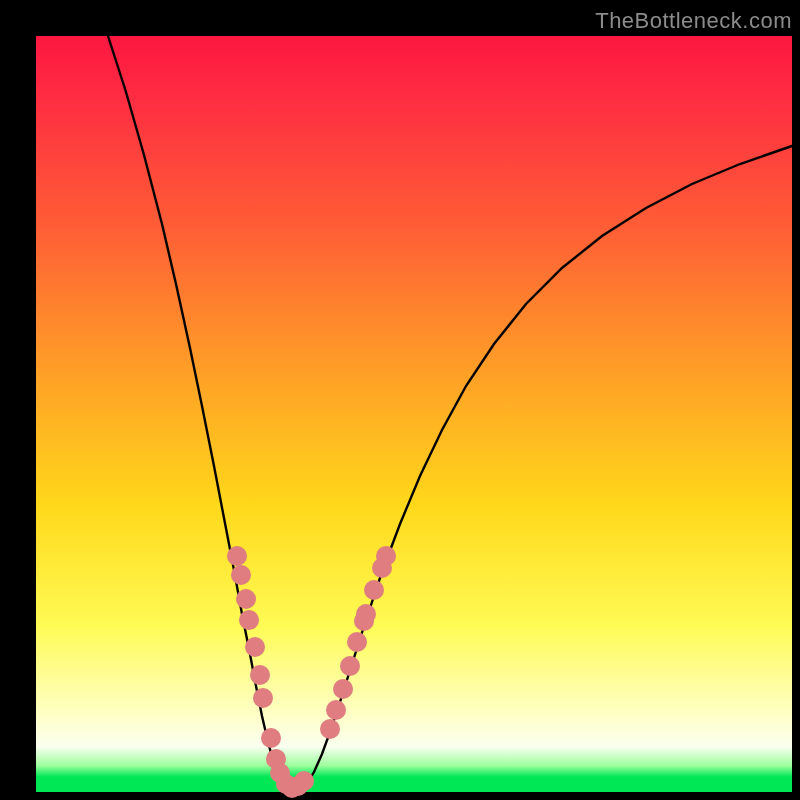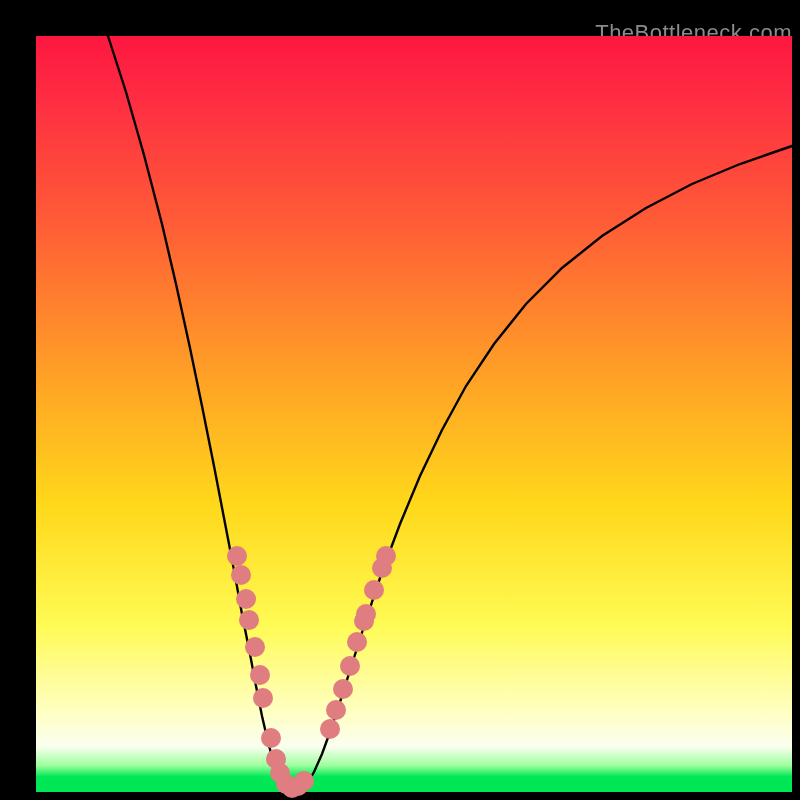--- a/index.html
+++ b/index.html
@@ -34,21 +34,21 @@
       #fffb55 78%,
       #ffffc8 90%,
       #fafff0 94%,
       #9dff9d 96.5%,
       #00e756 98%,
       #00e756 100%
     );
   }
   .watermark {
     position: absolute;
-    top: 20px;
+    top: 8px;
     right: 8px;
     color: #8b8b8b;
     font-size: 22px;
     letter-spacing: 0.5px;
     font-weight: 400;
     user-select: none;
   }
   svg.curve {
     position: absolute;
     left: 0;

